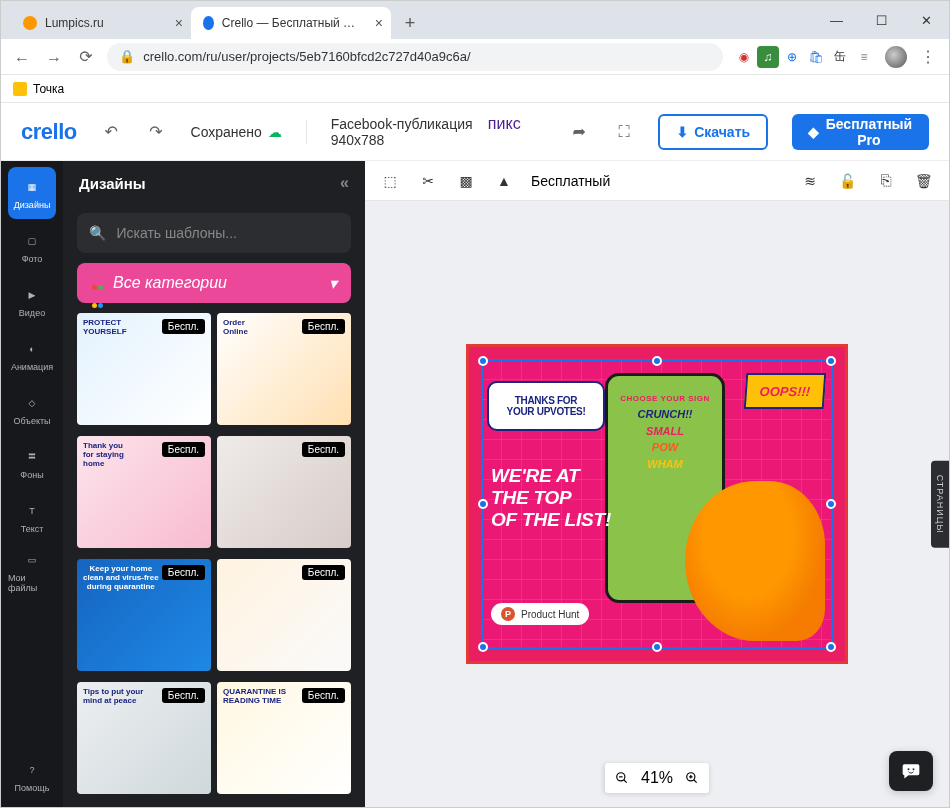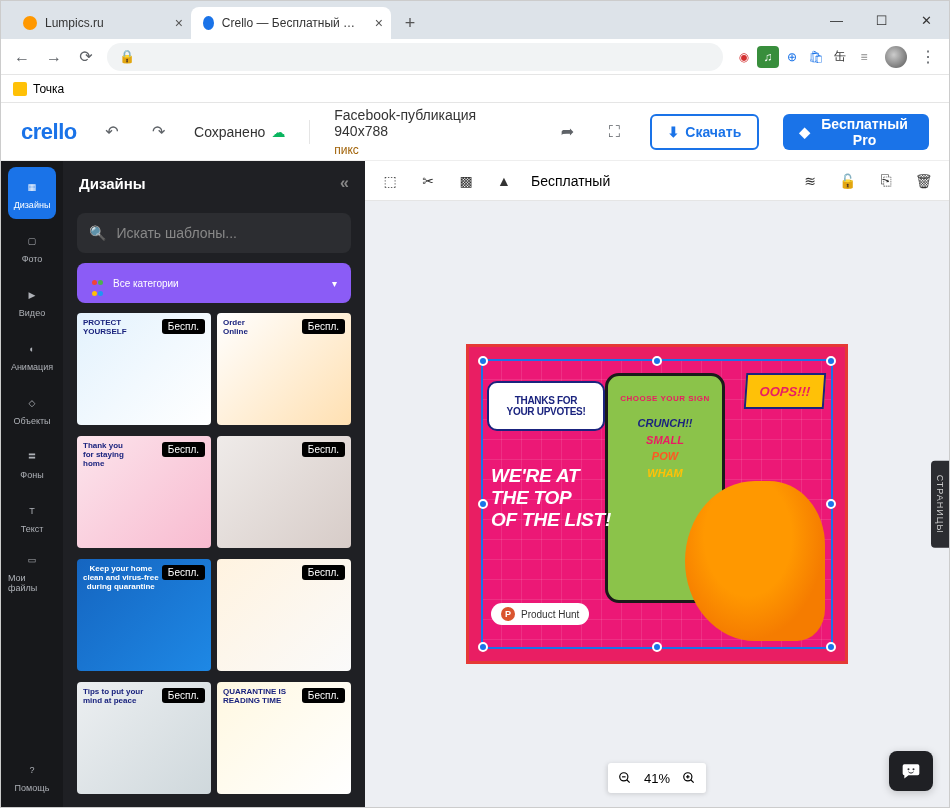--- a/index.html
+++ b/index.html
@@ -28,43 +28,43 @@
 .bookbar { height: 28px; background: #fff; display: flex; align-items: center; padding: 0 12px; font-size: 12px; gap: 6px; border-bottom: 1px solid #e5e5e5; }
 .bm-ico { width: 14px; height: 14px; background: #ffc107; border-radius: 2px; }
 
 
 .app-header { height: 58px; display: flex; align-items: center; padding: 0 20px; gap: 24px; border-bottom: 1px solid #eee; }
 .logo { font-size: 22px; font-weight: 700; color: #1a73e8; letter-spacing: -0.5px; }
 .hbtn { width: 26px; height: 26px; display: flex; align-items: center; justify-content: center; color: #5f6368; cursor: pointer; }
 .saved { display: flex; align-items: center; gap: 6px; font-size: 14px; color: #333; }
 .saved-ico { color: #0ab55f; }
 .sep { width: 1px; height: 24px; background: #e5e5e5; }
-.docname { font-size: 14px; color: #333; display: flex; align-items: baseline; gap: 4px; flex-direction: column; }
-.docname-dim { font-size: 12px; color: #a16207; }
+.docname { font-size: 14px; color: #333; display: flex; align-items: baseline; gap: 4px; }
+.docname-dim { font-size: 16px; color: #4c1d95; }
 .spacer { flex: 1; }
 .btn-outline { height: 36px; padding: 0 16px; border: 2px solid #1a73e8; border-radius: 6px; color: #1a73e8; font-weight: 600; font-size: 14px; display: flex; align-items: center; gap: 6px; background: #fff; cursor: pointer; }
 .btn-primary { height: 36px; padding: 0 16px; border-radius: 6px; background: #1a73e8; color: #fff; font-weight: 600; font-size: 14px; display: flex; align-items: center; gap: 6px; border: none; cursor: pointer; }
 
 
 .app-body { flex: 1; display: flex; min-height: 0; }
 
 
 .rail { width: 62px; background: #17181b; display: flex; flex-direction: column; align-items: center; padding-top: 6px; gap: 2px; }
 .rail-item { width: 48px; height: 52px; display: flex; flex-direction: column; align-items: center; justify-content: center; gap: 3px; color: #aeb1b7; font-size: 9px; border-radius: 8px; cursor: pointer; }
 .rail-item.active { background: #1a73e8; color: #fff; }
 .rail-ico { width: 20px; height: 20px; display: flex; align-items: center; justify-content: center; }
 .rail-bottom { margin-top: auto; padding-bottom: 10px; }
 
 
 .panel { width: 302px; background: #1f2024; display: flex; flex-direction: column; }
 .panel-head { height: 44px; display: flex; align-items: center; justify-content: space-between; padding: 0 16px; color: #fff; font-size: 15px; font-weight: 600; }
 .collapse-btn { color: #888; cursor: pointer; font-size: 16px; }
 .panel-body { flex: 1; padding: 8px 14px; overflow: hidden; display: flex; flex-direction: column; gap: 10px; }
 .search { height: 40px; background: #2c2d31; border-radius: 8px; display: flex; align-items: center; padding: 0 12px; gap: 10px; color: #888; font-size: 14px; }
-.cat-dd { height: 40px; background: #8b5cf6; border-radius: 8px; display: flex; align-items: center; justify-content: space-between; padding: 0 14px; color: #fff; font-size: 10px; cursor: pointer; }
+.cat-dd { height: 40px; background: #ec4899; border-radius: 8px; display: flex; align-items: center; justify-content: space-between; padding: 0 14px; color: #fff; font-size: 16px; cursor: pointer; font-style: italic; }
 .cat-dots { width: 14px; height: 14px; display: inline-block; margin-right: 8px; }
 .cat-dots span { width: 5px; height: 5px; display: inline-block; border-radius: 50%; margin: 0 0.5px; }
 .tpl-grid { flex: 1; overflow: hidden; display: grid; grid-template-columns: 1fr 1fr; gap: 6px; }
 .tpl { position: relative; border-radius: 4px; overflow: hidden; background: #eee; cursor: pointer; aspect-ratio: 1.2/1; }
 .tpl-badge { position: absolute; top: 6px; right: 6px; background: #000; color: #fff; font-size: 10px; padding: 2px 6px; border-radius: 3px; }
 
 
 .canvas-area { flex: 1; display: flex; flex-direction: column; background: #edeff3; position: relative; }
 .canvas-toolbar { height: 40px; background: #fff; display: flex; align-items: center; padding: 0 14px; gap: 16px; border-bottom: 1px solid #e5e5e5; font-size: 14px; }
 .tb-ico { width: 22px; height: 22px; display: flex; align-items: center; justify-content: center; cursor: pointer; color: #333; }
@@ -73,32 +73,32 @@
 .artboard { width: 380px; height: 318px; outline: 3px solid #e53935; outline-offset: -2px; position: relative; background: #e91e63; }
 .artboard-inner { position: absolute; inset: 14px; background: #ec1876; background-image:
   linear-gradient(rgba(255,255,255,0.1) 1px, transparent 1px),
   linear-gradient(90deg, rgba(255,255,255,0.1) 1px, transparent 1px);
   background-size: 20px 20px;
 }
 .ab-bubble1 { position: absolute; left: 6px; top: 22px; width: 118px; height: 50px; background: #fff; border-radius: 10px; border: 2px solid #1a237e; font-size: 10px; font-weight: 700; color: #1a237e; display: flex; align-items: center; justify-content: center; text-align: center; letter-spacing: -0.3px; }
 .ab-oops { position: absolute; right: 8px; top: 14px; width: 80px; height: 36px; background: #ffc107; border: 2px solid #1a237e; color: #e91e63; font-size: 13px; font-weight: 900; display: flex; align-items: center; justify-content: center; font-style: italic; transform: skewX(-4deg); }
 .ab-headline { position: absolute; left: 10px; top: 106px; font-size: 19px; font-weight: 900; color: #fff; font-style: italic; line-height: 1.15; letter-spacing: -0.2px; }
 .ab-phone { position: absolute; right: 108px; top: 14px; width: 120px; height: 230px; background: #8bc34a; border: 3px solid #1a1a1a; border-radius: 14px; padding: 18px 6px; font-size: 9px; text-align: center; color: #1a237e; font-weight: 700; }
-.ab-phone-title { font-size: 8px; color: #e91e63; margin-bottom: 12px; letter-spacing: 0.5px; }
+.ab-phone-title { font-size: 8px; color: #e91e63; margin-bottom: 3px; letter-spacing: 0.5px; }
 .ab-cat { position: absolute; right: 8px; bottom: 8px; width: 140px; height: 160px; background: radial-gradient(ellipse at 45% 35%, #ff9800 40%, #f57c00 70%); border-radius: 50% 40% 20% 50%; }
 .ab-ph { position: absolute; left: 10px; bottom: 24px; height: 22px; background: #fff; border-radius: 14px; display: flex; align-items: center; gap: 6px; padding: 0 10px; font-size: 10px; color: #333; }
 .ab-ph-badge { width: 14px; height: 14px; background: #da552f; border-radius: 50%; color: #fff; font-size: 9px; font-weight: 700; display: flex; align-items: center; justify-content: center; }
 .sel-box { position: absolute; border: 2px solid #1a73e8; right: 14px; top: 14px; width: 352px; height: 290px; pointer-events: none; }
 .sel-handle { position: absolute; width: 10px; height: 10px; background: #1a73e8; border: 2px solid #fff; border-radius: 50%; }
 .sel-handle.nw { left: -5px; top: -5px; } .sel-handle.ne { right: -5px; top: -5px; }
 .sel-handle.sw { left: -5px; bottom: -5px; } .sel-handle.se { right: -5px; bottom: -5px; }
 .sel-handle.n { left: 50%; top: -5px; margin-left: -5px; } .sel-handle.s { left: 50%; bottom: -5px; margin-left: -5px; }
 .sel-handle.w { left: -5px; top: 50%; margin-top: -5px; } .sel-handle.e { right: -5px; top: 50%; margin-top: -5px; }
 
-.zoom-ctrl { position: absolute; bottom: 14px; left: 50%; transform: translateX(-50%); height: 30px; background: #fff; border-radius: 3px; box-shadow: 0 1px 5px rgba(0,0,0,0.15); display: flex; align-items: center; padding: 0 10px; gap: 12px; font-size: 13px; }
+.zoom-ctrl { position: absolute; bottom: 14px; left: 50%; transform: translateX(-50%); height: 30px; background: #fff; border-radius: 3px; box-shadow: 0 1px 5px rgba(0,0,0,0.15); display: flex; align-items: center; padding: 0 10px; gap: 12px; font-size: 16px; }
 .zoom-btn { cursor: pointer; display: flex; align-items: center; }
 
 .pages-tab { position: absolute; right: 0; top: 50%; transform: translateY(-50%); background: #2c2d31; color: #ccc; font-size: 9px; padding: 14px 4px; writing-mode: vertical-rl; border-radius: 4px 0 0 4px; letter-spacing: 1px; cursor: pointer; }
 .chat-fab { position: absolute; right: 16px; bottom: 16px; width: 44px; height: 40px; background: #1f2024; border-radius: 8px; display: flex; align-items: center; justify-content: center; cursor: pointer; box-shadow: 0 2px 8px rgba(0,0,0,0.2); color: #fff; }
 
 
 .tpl1 { background: linear-gradient(135deg,#e3f2fd,#fff); }
 .tpl2 { background: linear-gradient(135deg,#fff,#ffe0b2); }
 .tpl3 { background: linear-gradient(135deg,#fce4ec,#f8bbd0); }
 .tpl4 { background: linear-gradient(135deg,#efebe9,#d7ccc8); }
@@ -132,20 +132,21 @@
       <div class="win-btn">✕</div>
     </div>
   </div>
 
   <div class="addrbar">
     <div class="nav-btn">←</div>
     <div class="nav-btn">→</div>
     <div class="nav-btn">⟳</div>
     <div class="addr-input">
       <span>🔒</span>
+      <span>crello.com/ru/user/projects/5eb7160bfcd2c727d40a9c6a/</span>
     </div>
     <div class="ext-icons">
       <div class="ext-ico" style="color:#d32f2f">◉</div>
       <div class="ext-ico" style="background:#388e3c;color:#fff">♫</div>
       <div class="ext-ico" style="color:#1a73e8">⊕</div>
       <div class="ext-ico" style="color:#1a73e8">🛍</div>
       <div class="ext-ico" style="color:#333">缶</div>
       <div class="ext-ico" style="color:#888">≡</div>
     </div>
     <div class="avatar"></div>

